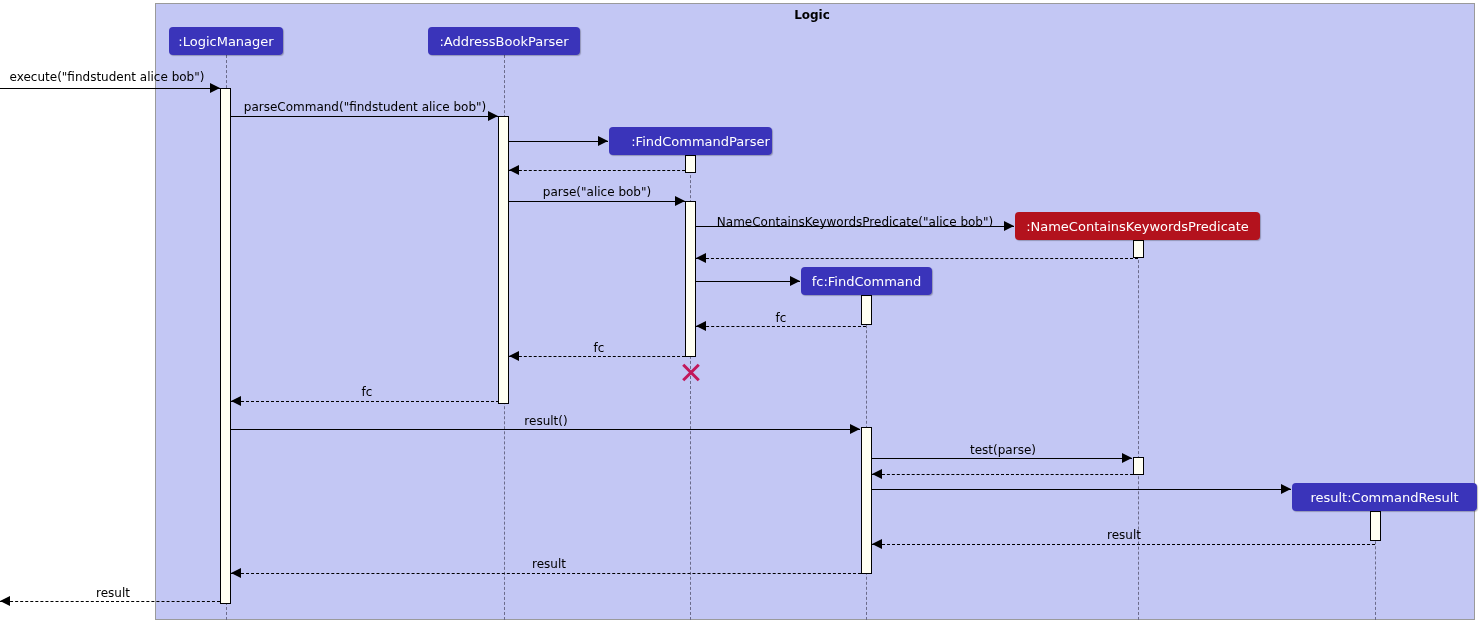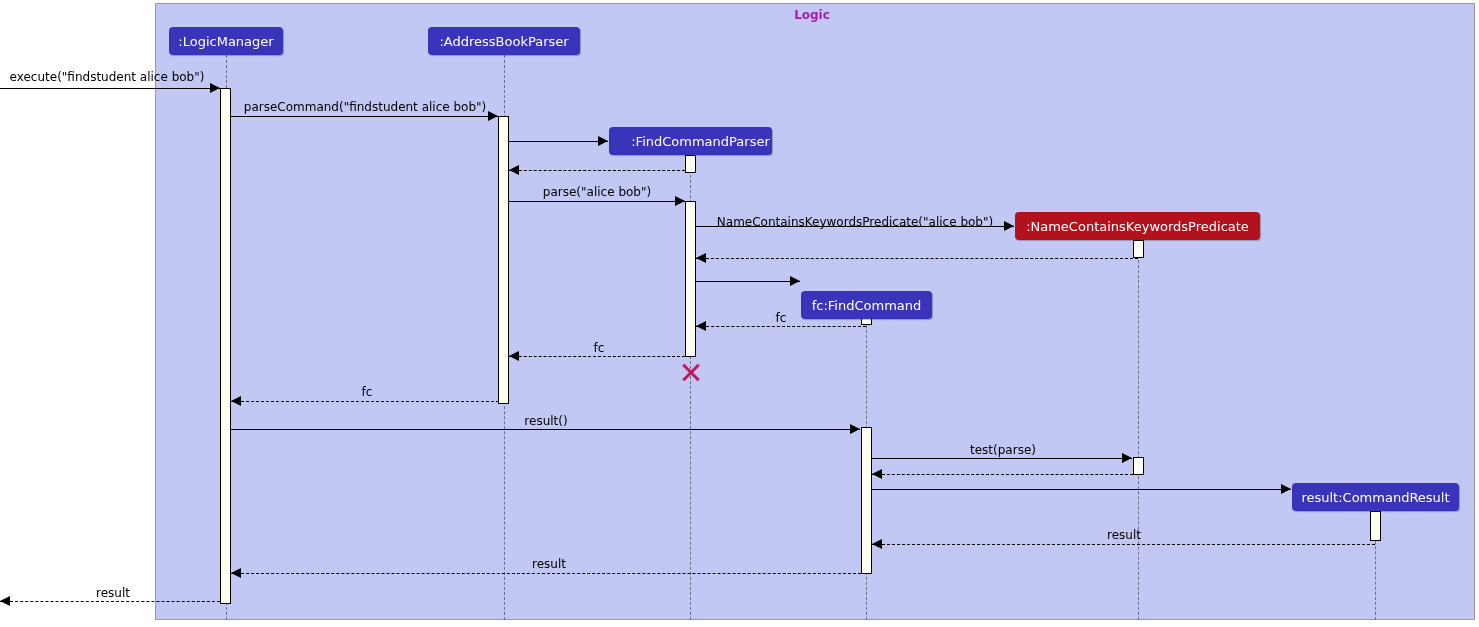--- a/index.html
+++ b/index.html
@@ -108,21 +108,21 @@
   }
   .destroy span.a { transform: rotate(45deg); transform-origin: center; }
   .destroy span.b { transform: rotate(-45deg); transform-origin: center; }
 </style>
 </head>
 <body>
 
 <div id="diagram">
 
   <div class="frame" id="frame-box" style="left: 155px; top: 3px; width: 1320px; height: 617px; background: rgb(195, 199, 244); border-color: rgb(154, 154, 154);"></div>
-  <div class="frame-title" id="frame-title" style="left: 812px; top: 8px; transform: translateX(-50%); color: #a21caf;">Logic</div>
+  <div class="frame-title" id="frame-title" style="left: 812px; top: 8px; transform: translateX(-50%); color: #000000;">Logic</div>
 
   <div id="lifelines-layer">
       <div class="lifeline" style="left: 226px; top: 55px; height: 565px; border-left-color: rgb(107, 107, 138);"></div>
       <div class="lifeline" style="left: 504px; top: 55px; height: 565px; border-left-color: rgb(107, 107, 138);"></div>
       <div class="lifeline" style="left: 690px; top: 155px; height: 465px; border-left-color: rgb(107, 107, 138);"></div>
       <div class="lifeline" style="left: 1138px; top: 240px; height: 380px; border-left-color: rgb(107, 107, 138);"></div>
       <div class="lifeline" style="left: 866px; top: 295px; height: 325px; border-left-color: rgb(107, 107, 138);"></div>
       <div class="lifeline" style="left: 1375px; top: 511px; height: 109px; border-left-color: rgb(107, 107, 138);"></div>
     </div>
   <div id="messages-layer">
@@ -192,24 +192,24 @@
       </div>
       <div class="participant p-blue" style="left: 428px; top: 27px; width: 152px; background: rgb(58, 52, 186);">
         <span>:AddressBookParser</span>
       </div>
       <div class="participant p-blue" style="left: 609px; top: 127px; width: 163px; background: rgb(58, 52, 186); padding-left: 20px;">
         <span>:FindCommandParser</span>
       </div>
       <div class="participant p-red" style="left: 1015px; top: 212px; width: 245px; background: rgb(179, 18, 29);">
         <span>:NameContainsKeywordsPredicate</span>
       </div>
-      <div class="participant p-blue" style="left: 801px; top: 267px; width: 131px; background: rgb(58, 52, 186); margin-top: 24px;">
+      <div class="participant p-blue" style="left: 801px; top: 267px; width: 131px; background: rgb(58, 52, 186);">
         <span>fc:FindCommand</span>
       </div>
-      <div class="participant p-blue" style="left: 1292px; top: 483px; width: 167px; background: rgb(58, 52, 186);">
+      <div class="participant p-blue" style="left: 1292px; top: 483px; width: 185px; background: rgb(58, 52, 186);">
         <span>result:CommandResult</span>
       </div>
     </div>
   <div id="destroy-layer">
       <div class="destroy" style="left: 680px; top: 362px;">
         <span class="a" style="border-top-color: rgb(194, 24, 91);"></span>
         <span class="b" style="border-top-color: rgb(194, 24, 91);"></span>
       </div>
     </div>
 

